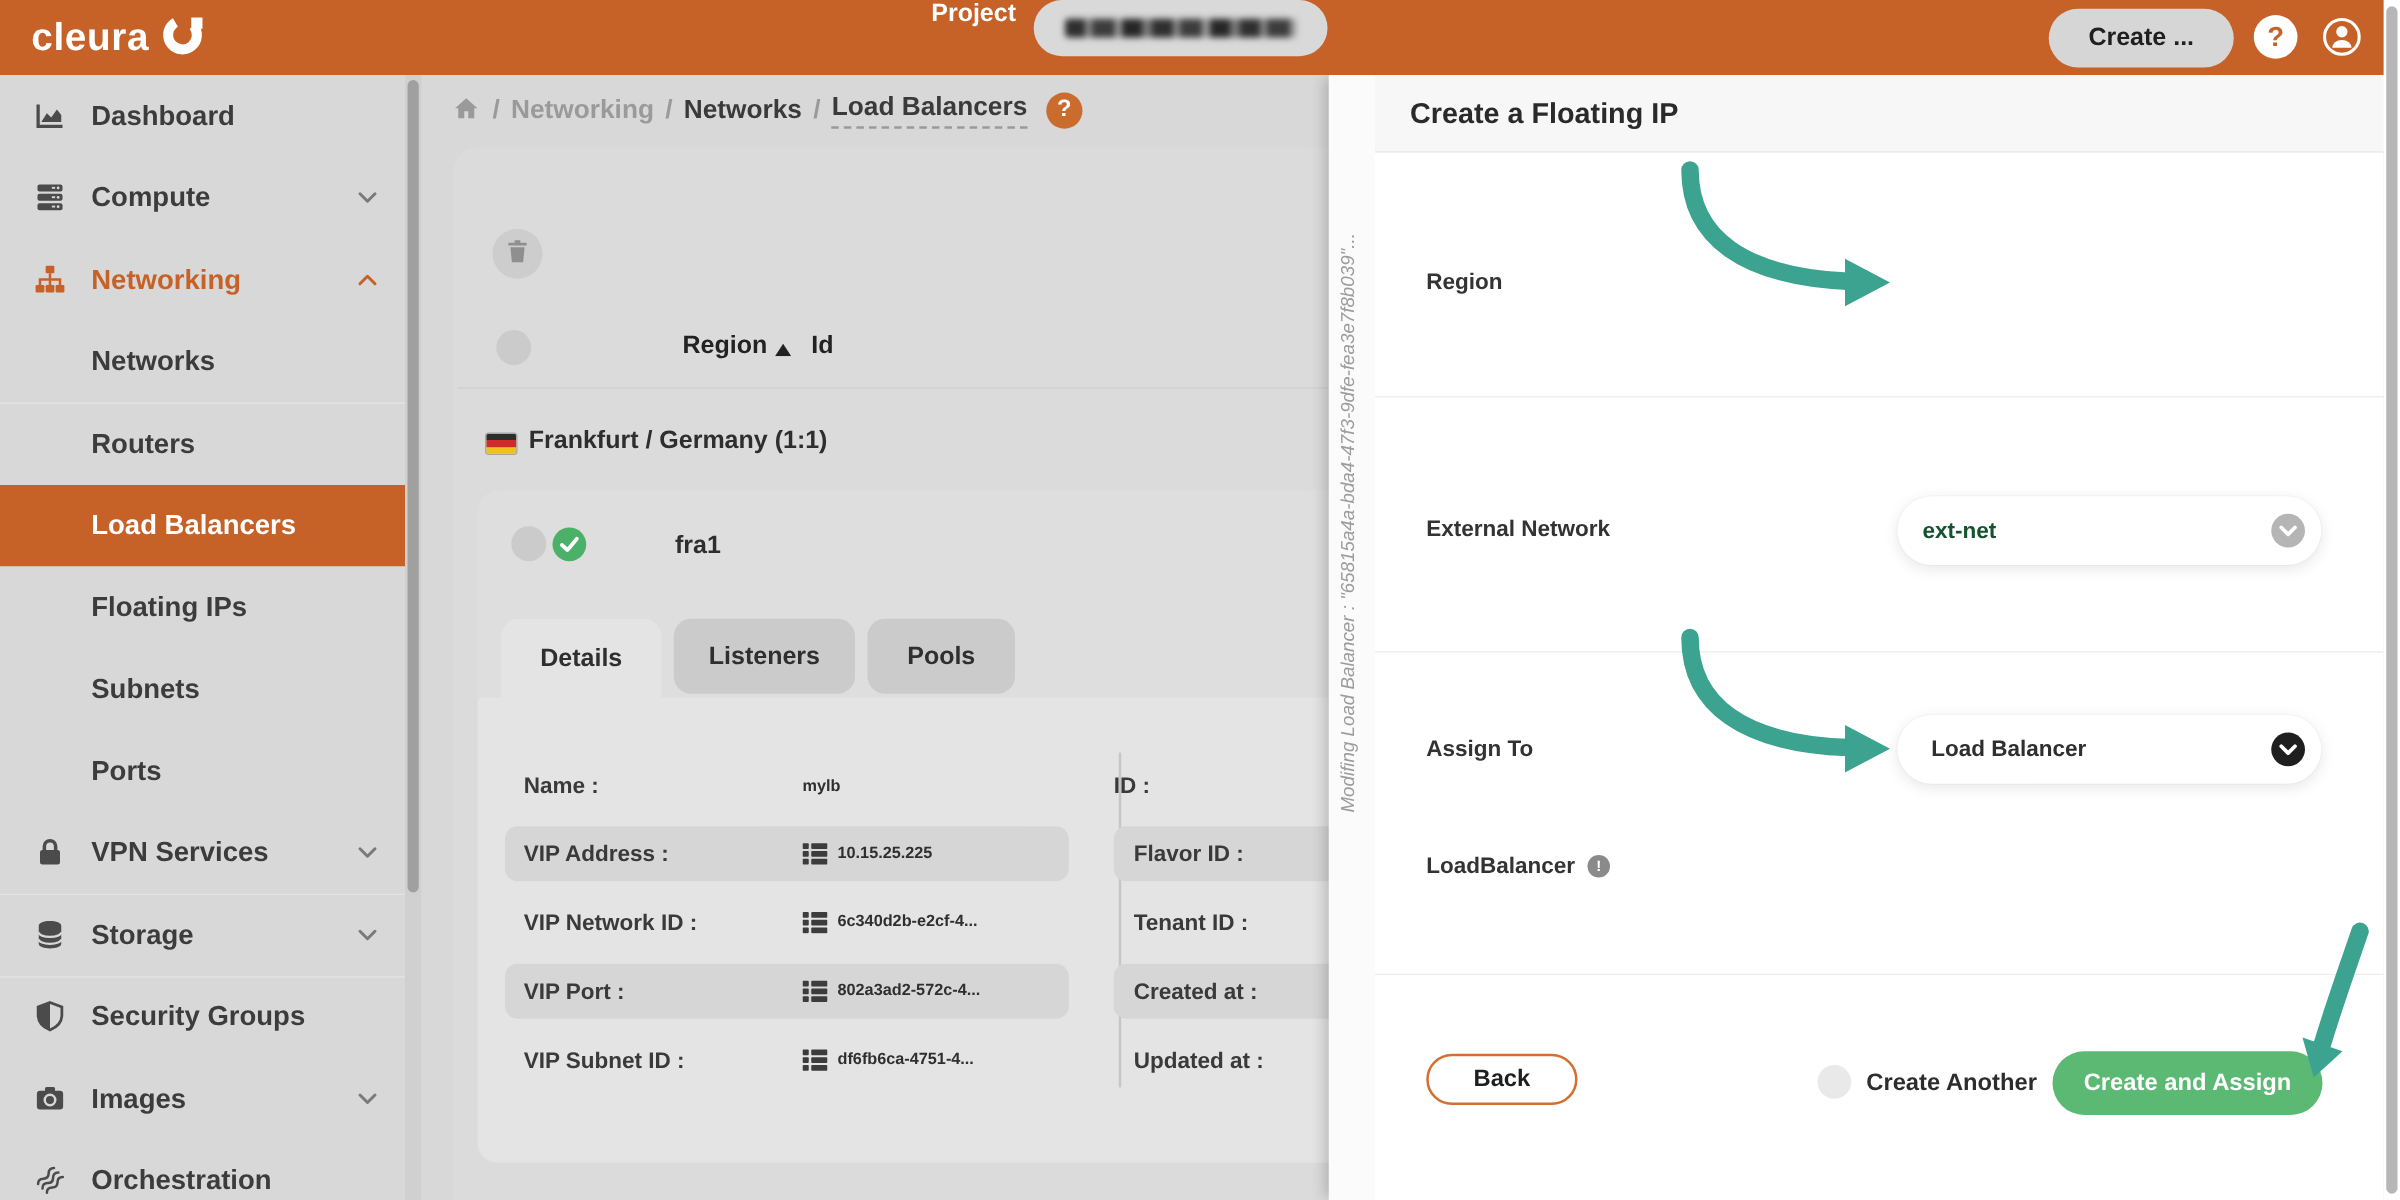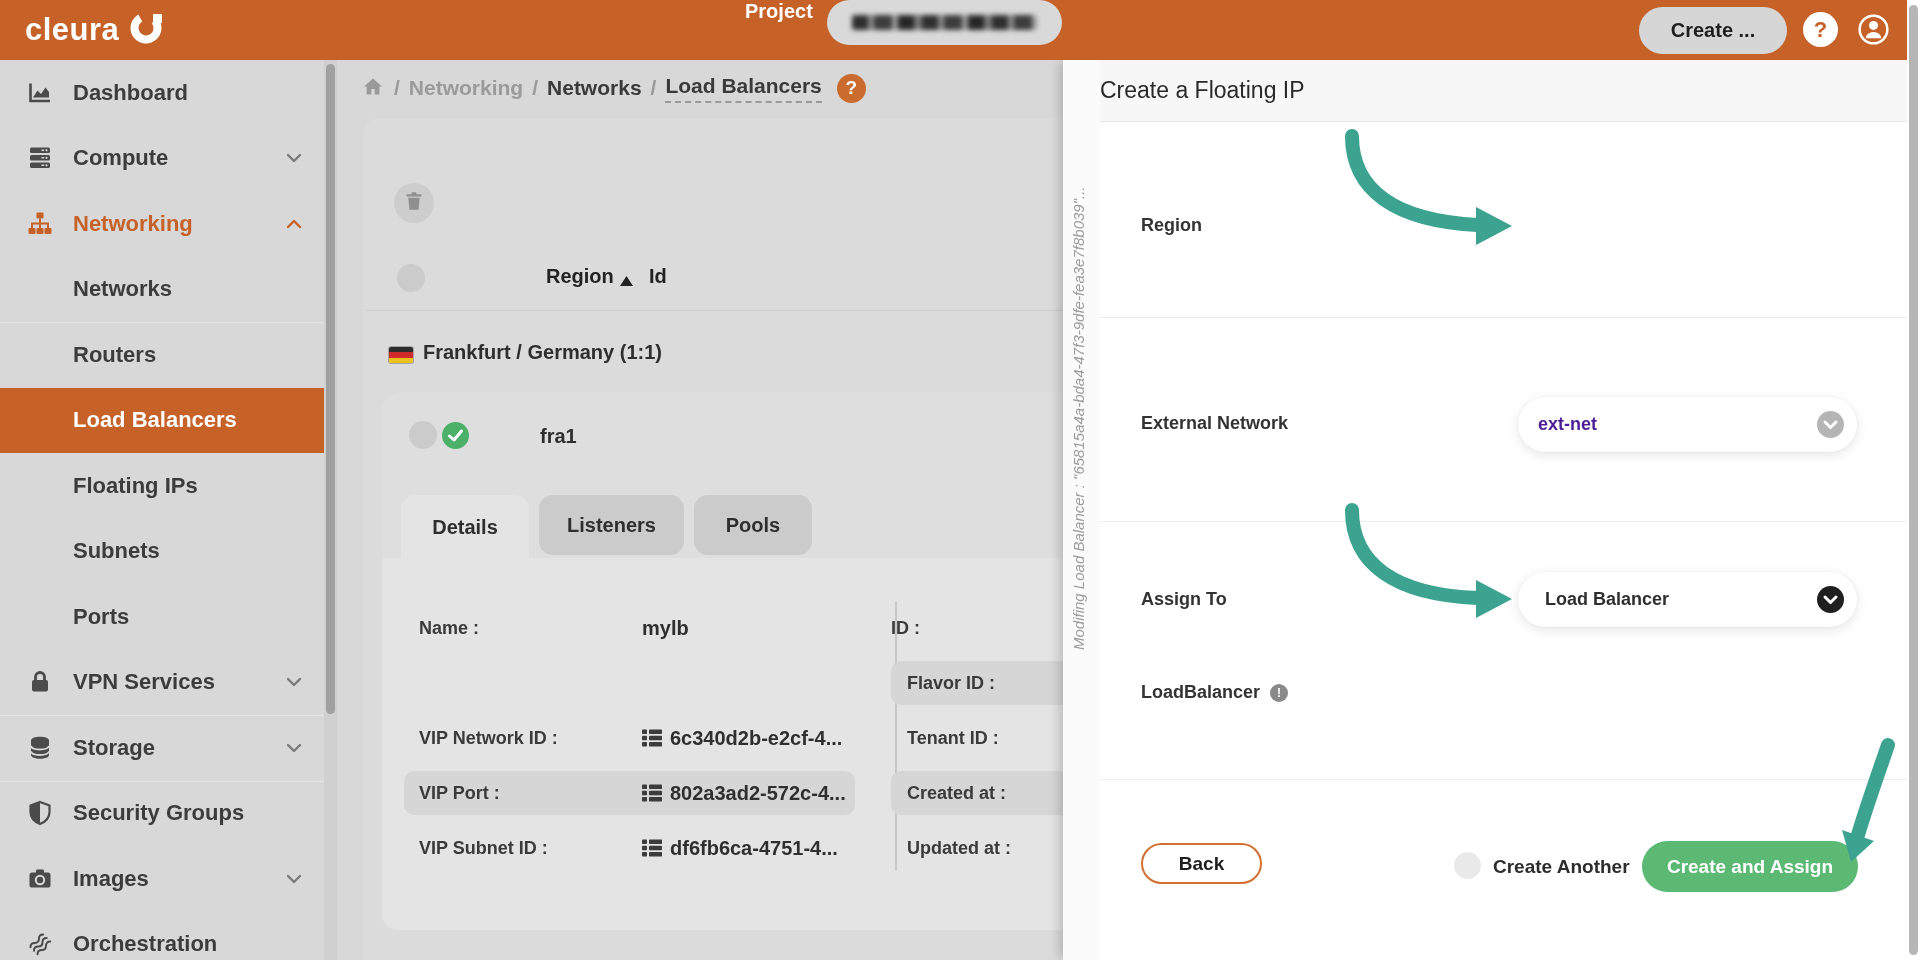--- a/index.html
+++ b/index.html
@@ -70,41 +70,41 @@
          font-size:20px; font-weight:700; color:#2f2f2f; }
   .tab-inactive { height:60px; background:#cbcbcb; border-radius:14px; }
   .tab-active { height:64px; background:#e4e4e4; border-radius:14px 14px 0 0; z-index:3; }
   .tab-details { left:19px; width:128px; }
   .tab-listeners { left:157px; width:145px; }
   .tab-pools { left:312px; width:118px; }
   .details-panel { position:absolute; left:0; right:0; top:166px; bottom:0; background:#e4e4e4; border-radius:4px 16px 16px 16px; z-index:2; }
   .d-row { position:absolute; width:451px; height:44px; display:flex; align-items:center; }
   .d-row.striped { background:#d6d6d6; border-radius:10px; }
   .d-label { position:absolute; left:15px; font-size:18px; font-weight:700; color:#3a3a3a; }
-  .d-value { position:absolute; left:238px; display:flex; align-items:center; gap:8px; font-size:20px; font-weight:700; color:#2f2f2f; }
+  .d-value { position:absolute; left:238px; display:flex; gap:8px; font-size:13px; font-weight:700; color:#2f2f2f; }
   .d-col2 { left:509px; width:209px; }
   .v-divider { position:absolute; left:513px; top:44px; width:2px; height:268px; background:#c6c6c6; }
 
   
   .strip { position:absolute; left:1063px; top:60px; width:37px; height:900px; background:#fbfbfb; z-index:20;
            box-shadow:-6px 0 10px -2px rgba(0,0,0,.18); }
   .strip-text { position:absolute; left:7px; top:12px; height:578px; writing-mode:vertical-rl; transform:rotate(180deg);
                 font-size:15px; font-style:italic; color:#9c9c9c; white-space:nowrap; font-weight:400; }
 
   
   .panel { position:absolute; left:1100px; top:60px; width:807px; height:900px; background:#ffffff; z-index:21; }
   .panel-header { position:absolute; left:0; top:0; right:0; height:62px; background:#f7f7f7; border-bottom:1px solid #e8e8e8; display:flex; align-items:center; }
-  .panel-title { font-size:23px; font-weight:400; color:#2a2a2a; }
+  .panel-title { margin-left:28px; font-size:23px; font-weight:700; color:#2a2a2a; }
   .f-label { position:absolute; left:41px; font-size:18px; font-weight:700; color:#333; display:flex; align-items:center; gap:10px; }
   .info-dot { width:18px; height:18px; border-radius:50%; background:#8a8a8a; color:#fff; font-size:12px; font-weight:700;
               display:flex; align-items:center; justify-content:center; }
   .pill { position:absolute; left:418px; width:339px; height:55px; background:#fff; border-radius:28px;
           box-shadow:0 3px 12px rgba(0,0,0,.10), 0 0 0 1px rgba(0,0,0,.02); display:flex; align-items:center; }
   .pill-text { margin-left:27px; font-size:18px; font-weight:700; color:#2f2f2f; }
-  .pill.disabled .pill-text { color:#4c1d95;margin-left:20px; }
+  .pill.disabled .pill-text { color:#14532d;margin-left:20px; }
   .pill-chev { position:absolute; right:13px; width:27px; height:27px; border-radius:50%; background:#1f1f1f;
                display:flex; align-items:center; justify-content:center; }
   .pill.disabled .pill-chev { background:#b5b5b5; }
   .h-div { position:absolute; left:0; right:0; height:1px; background:#ededed; }
   .back-btn { position:absolute; left:41px; top:783px; width:121px; height:41px; border:2.5px solid #d3702f; border-radius:26px;
               background:#fff; display:flex; align-items:center; justify-content:center; font-size:19px; font-weight:700; color:#1e1e1e; }
   .another-circle { position:absolute; left:354px; top:792px; width:27px; height:27px; border-radius:50%; background:#e9e9e9; }
   .another-label { position:absolute; left:393px; top:796px; font-size:19px; font-weight:700; color:#2d2d2d; }
   .submit-btn { position:absolute; left:542px; top:781px; width:216px; height:51px; background:#5cb974; border-radius:26px;
                 display:flex; align-items:center; justify-content:center; font-size:19px; font-weight:700; color:#fff; }
@@ -349,20 +349,36 @@
       <div class="tab tab-inactive tab-pools">Pools</div>
       <div class="tab tab-active tab-details">Details</div>
 
       <div class="details-panel">
 
         <div class="d-row" style="left:22px; top:48px;">
           <span class="d-label">Name :</span>
           <span class="d-value">
               <span>mylb</span>
             </span>
+        </div>
+        <div class="d-row striped" style="left:22px; top:103px;">
+          <span class="d-label">VIP Address :</span>
+          <span class="d-value">
+            <svg width="20" height="18" viewBox="0 0 20 18">
+                <g fill="#3c3c3c">
+                  <rect x="0" y="0.5" width="5" height="4.6" rx="0.8"></rect>
+                  <rect x="7" y="0.5" width="13" height="4.6" rx="0.8"></rect>
+                  <rect x="0" y="6.7" width="5" height="4.6" rx="0.8"></rect>
+                  <rect x="7" y="6.7" width="13" height="4.6" rx="0.8"></rect>
+                  <rect x="0" y="12.9" width="5" height="4.6" rx="0.8"></rect>
+                  <rect x="7" y="12.9" width="13" height="4.6" rx="0.8"></rect>
+                </g>
+              </svg>
+            <span>10.15.25.225</span>
+          </span>
         </div>
         <div class="d-row" style="left:22px; top:158px;">
           <span class="d-label">VIP Network ID :</span>
           <span class="d-value">
             <svg width="20" height="18" viewBox="0 0 20 18">
                 <g fill="#3c3c3c">
                   <rect x="0" y="0.5" width="5" height="4.6" rx="0.8"></rect>
                   <rect x="7" y="0.5" width="13" height="4.6" rx="0.8"></rect>
                   <rect x="0" y="6.7" width="5" height="4.6" rx="0.8"></rect>
                   <rect x="7" y="6.7" width="13" height="4.6" rx="0.8"></rect>

